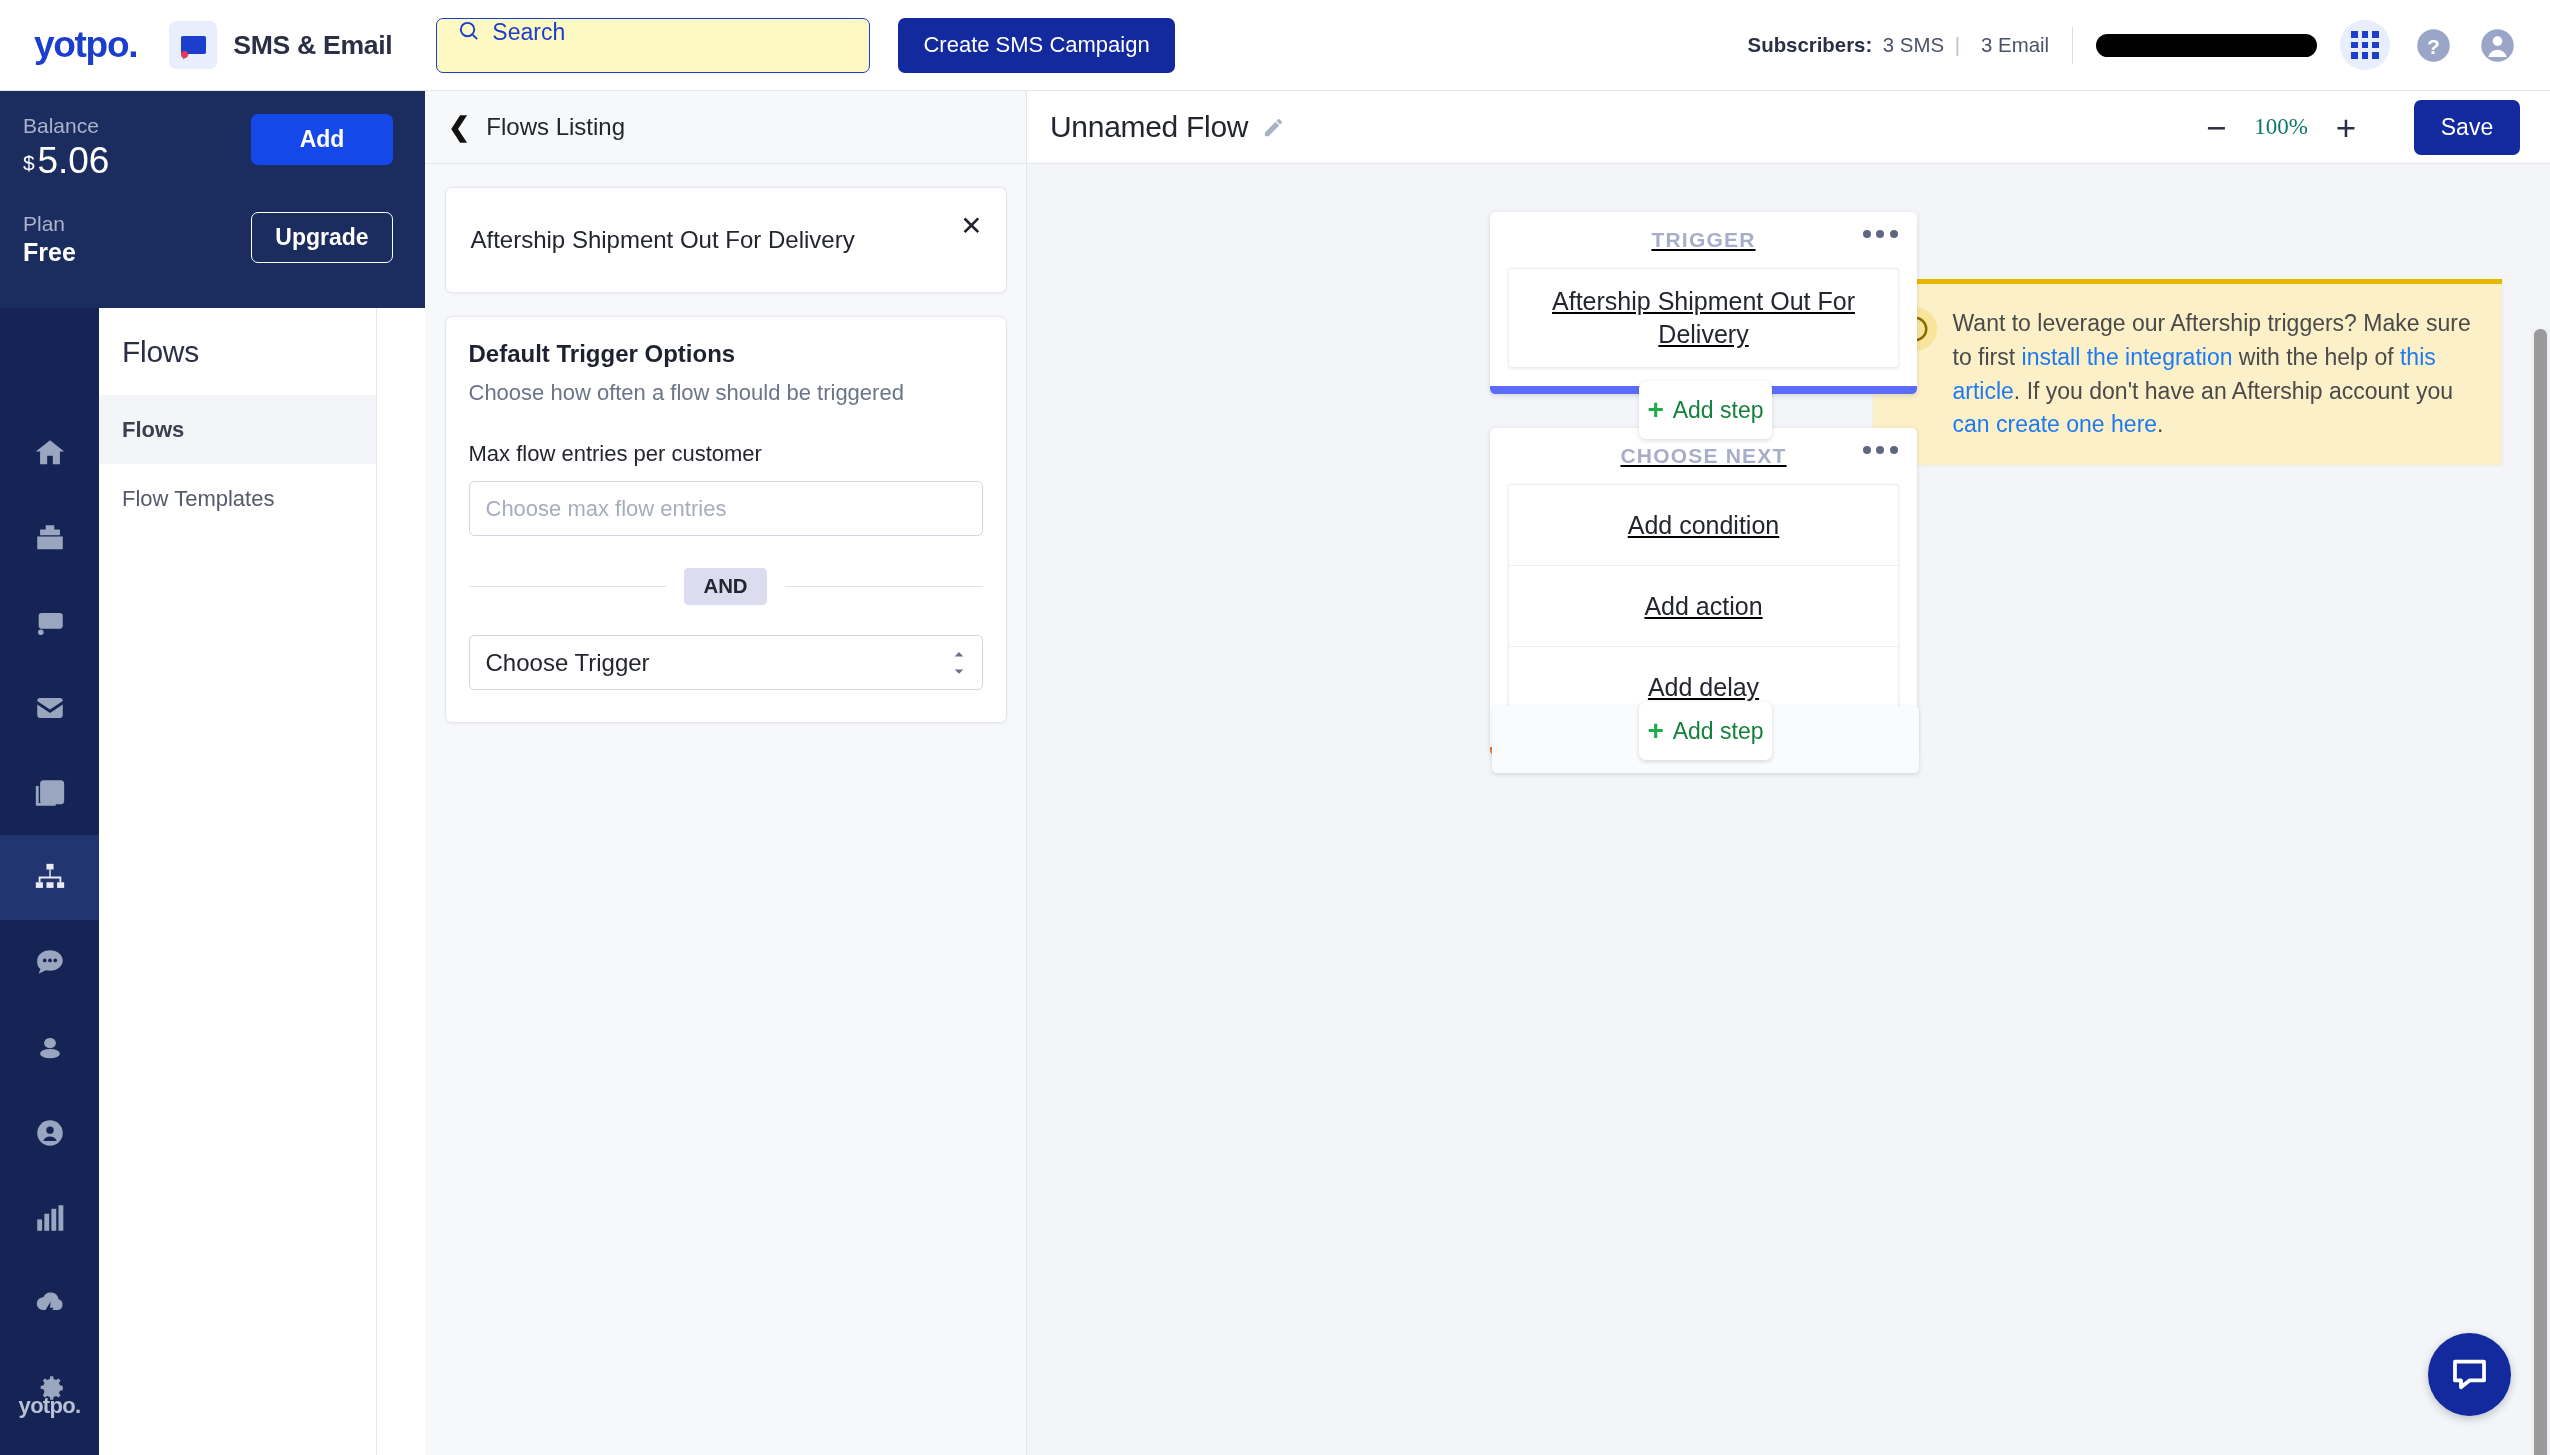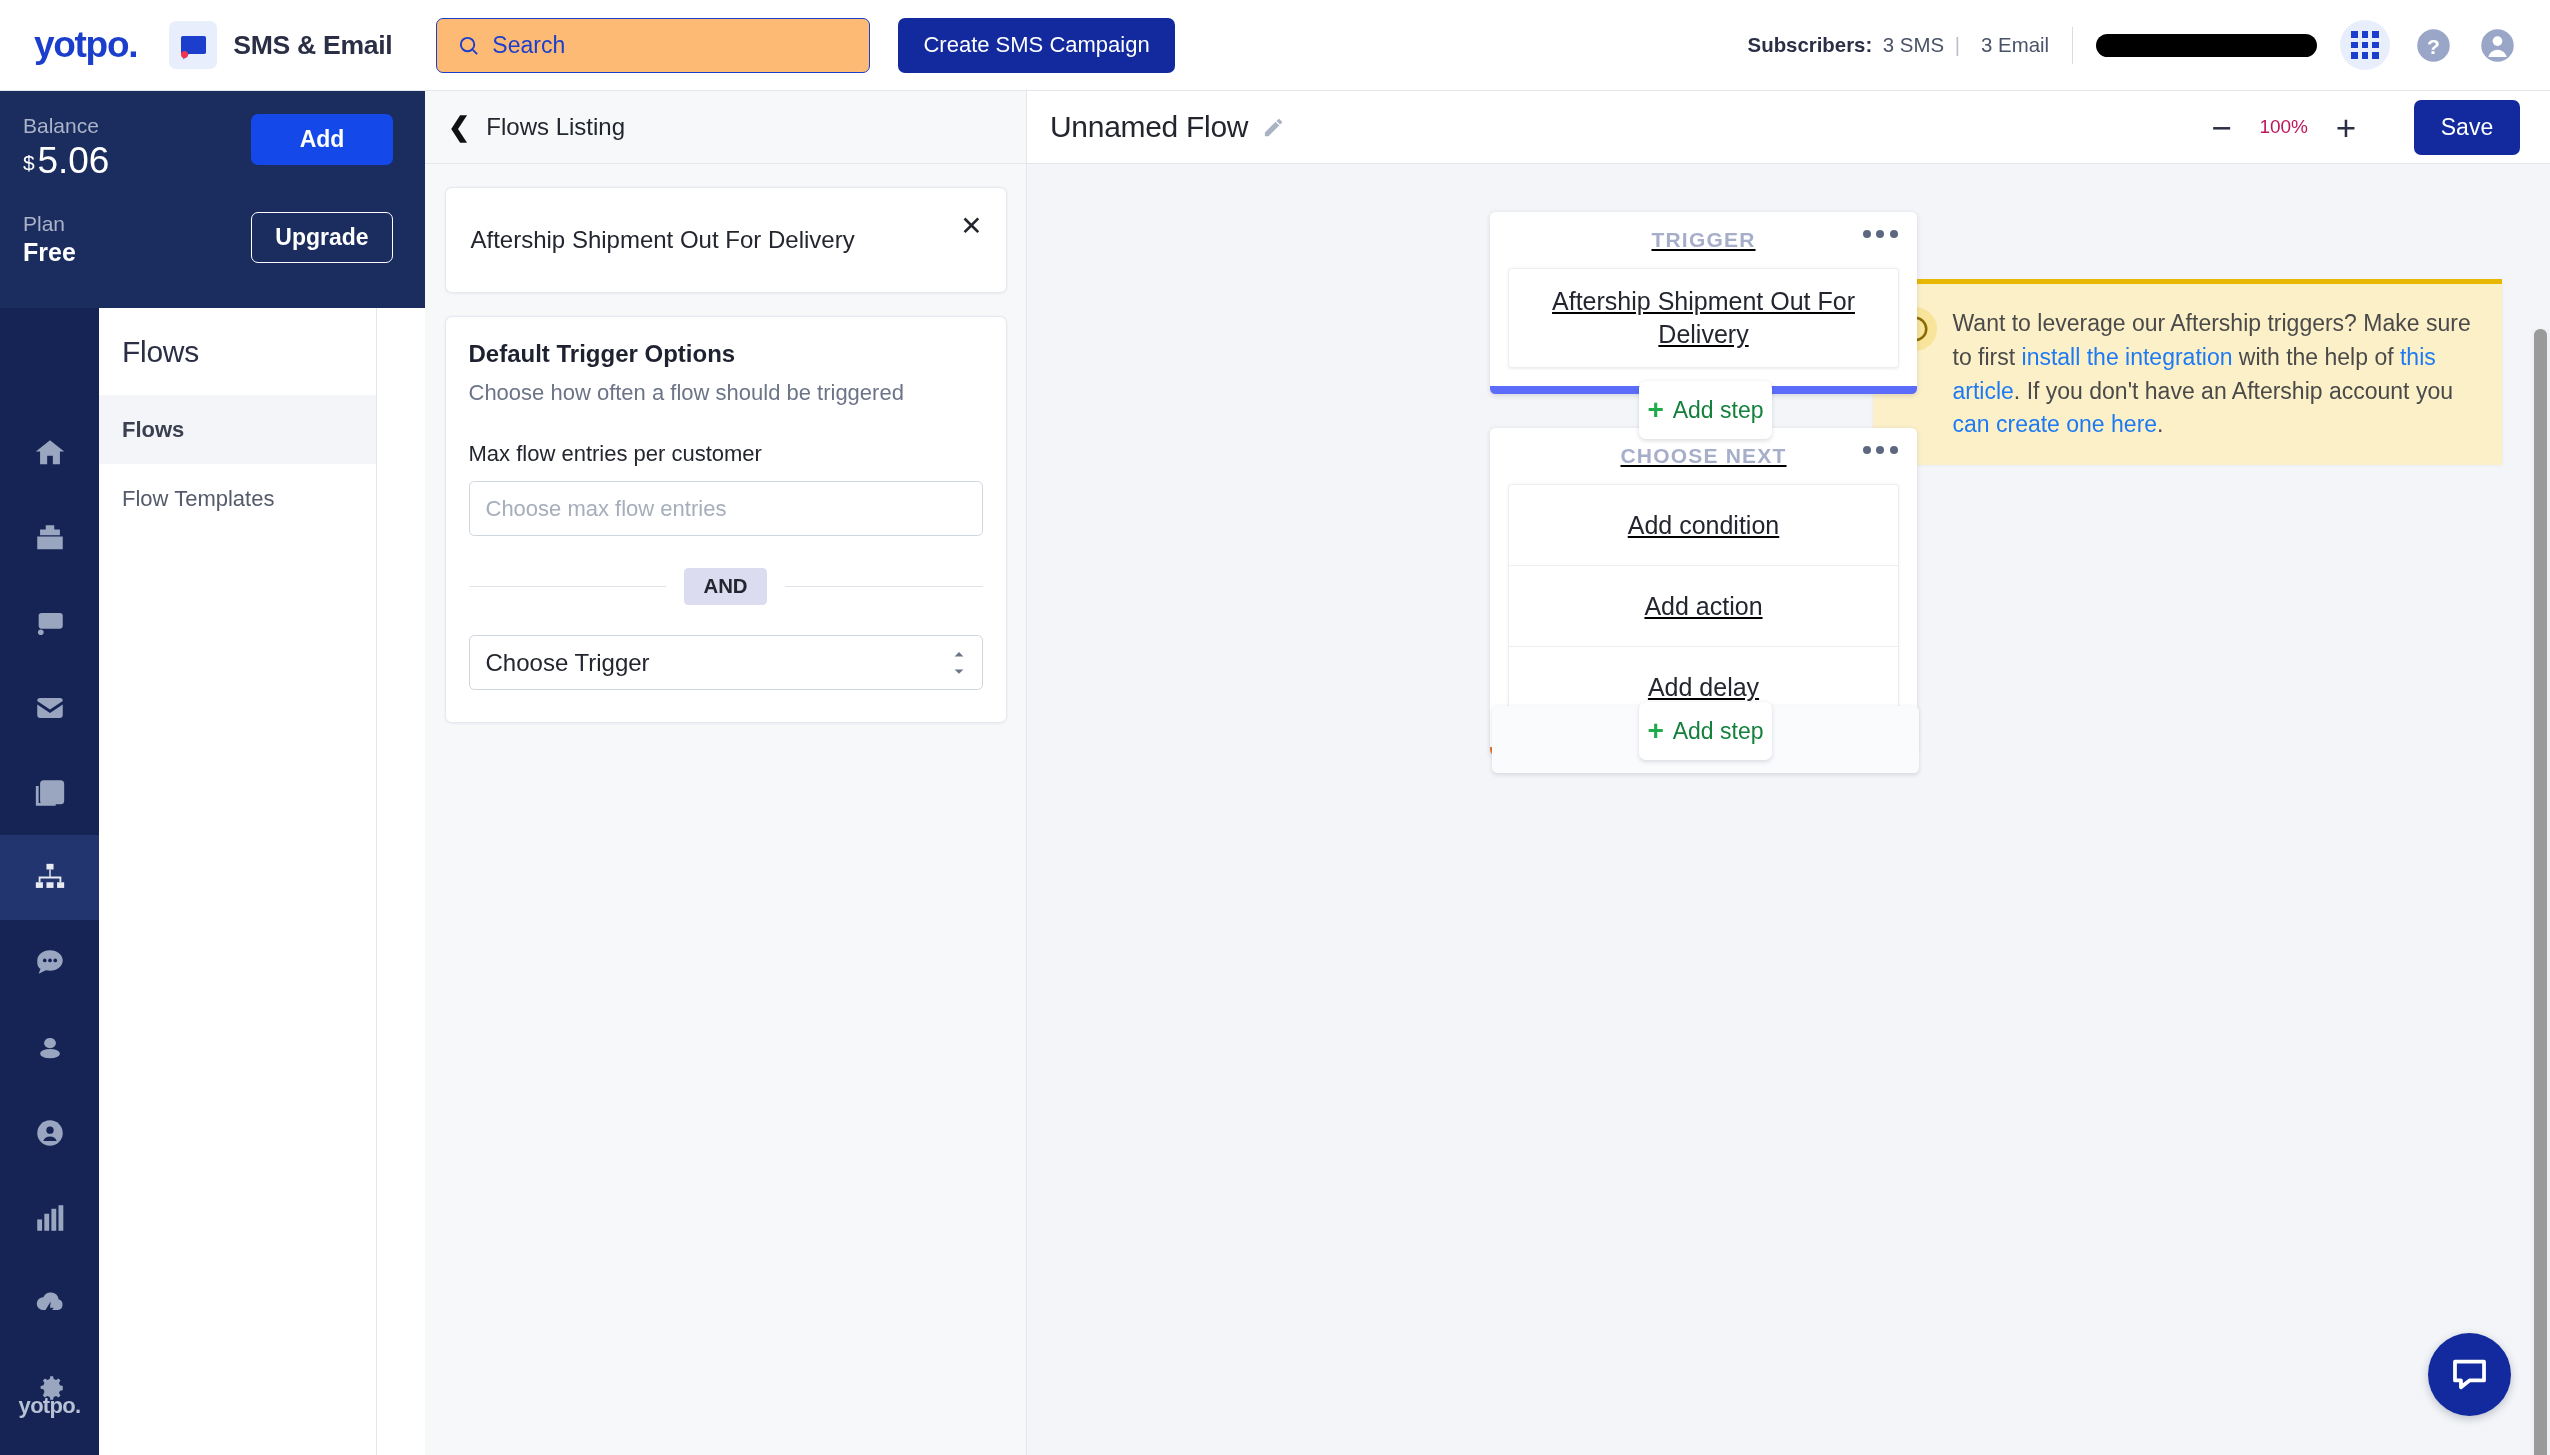--- a/index.html
+++ b/index.html
@@ -44,22 +44,22 @@
     width: 7px; height: 7px; border-radius: 50%; background: #f0354f;
   }
   .app-title {
     margin-left: 16px; font-size: 26.6px; font-weight: 600; color: #2a2f45;
     letter-spacing: -0.3px;
   }
   .searchbox {
     margin-left: 44px;
     width: 434px; height: 55px;
     border: 1.8px solid #1b3ecc; border-radius: 7px;
-    background: #fdba74;
-    display: flex; align-items: center; gap: 12.4px;
+    background: #fef9c3;
+    display: flex; align-items: flex-start; gap: 12.4px;
     padding: 0 19.5px;
   }
   .searchbox .sicon { color: #1b3ecc; display: flex; }
   .searchbox .sph { font-size: 23px; color: #1b3ecc; }
   .create-btn {
     margin-left: 28px;
     height: 55px; padding: 0 25px;
     background: #132a9e; color: #fff;
     border: none; border-radius: 7px;
     font-size: 22px; font-family: inherit; font-weight: 400;
@@ -228,21 +228,21 @@
     border-bottom: 0.9px solid #e3e6ea;
     display: flex; align-items: center; padding: 0 30px 0 23px;
   }
   .flow-title { font-size: 30px; color: #23262f; letter-spacing: -0.3px; }
   .pencil { margin-left: 14px; color: #aab3c4; cursor: pointer; display:flex; }
   .zoom-ctl { margin-left: auto; display: flex; align-items: center; gap: 23px; }
   .zoom-btn {
     font-size: 35px; color: #2a2f45; cursor: pointer; line-height: 1;
     width: 30px; text-align: center; user-select: none;
   }
-  .zoom-val { font-size: 19px; color: #be185d; }
+  .zoom-val { font-size: 23px; color: #0f766e; font-family: Liberation Serif, serif; }
   .save-btn {
     margin-left: 30px;
     width: 106px; height: 55px; background: #132a9e; color: #fff;
     border: none; border-radius: 7px; font-size: 23px; font-family: inherit;
     cursor: pointer;
   }
 
   .canvas {
     position: relative;
     height: 1291px;

